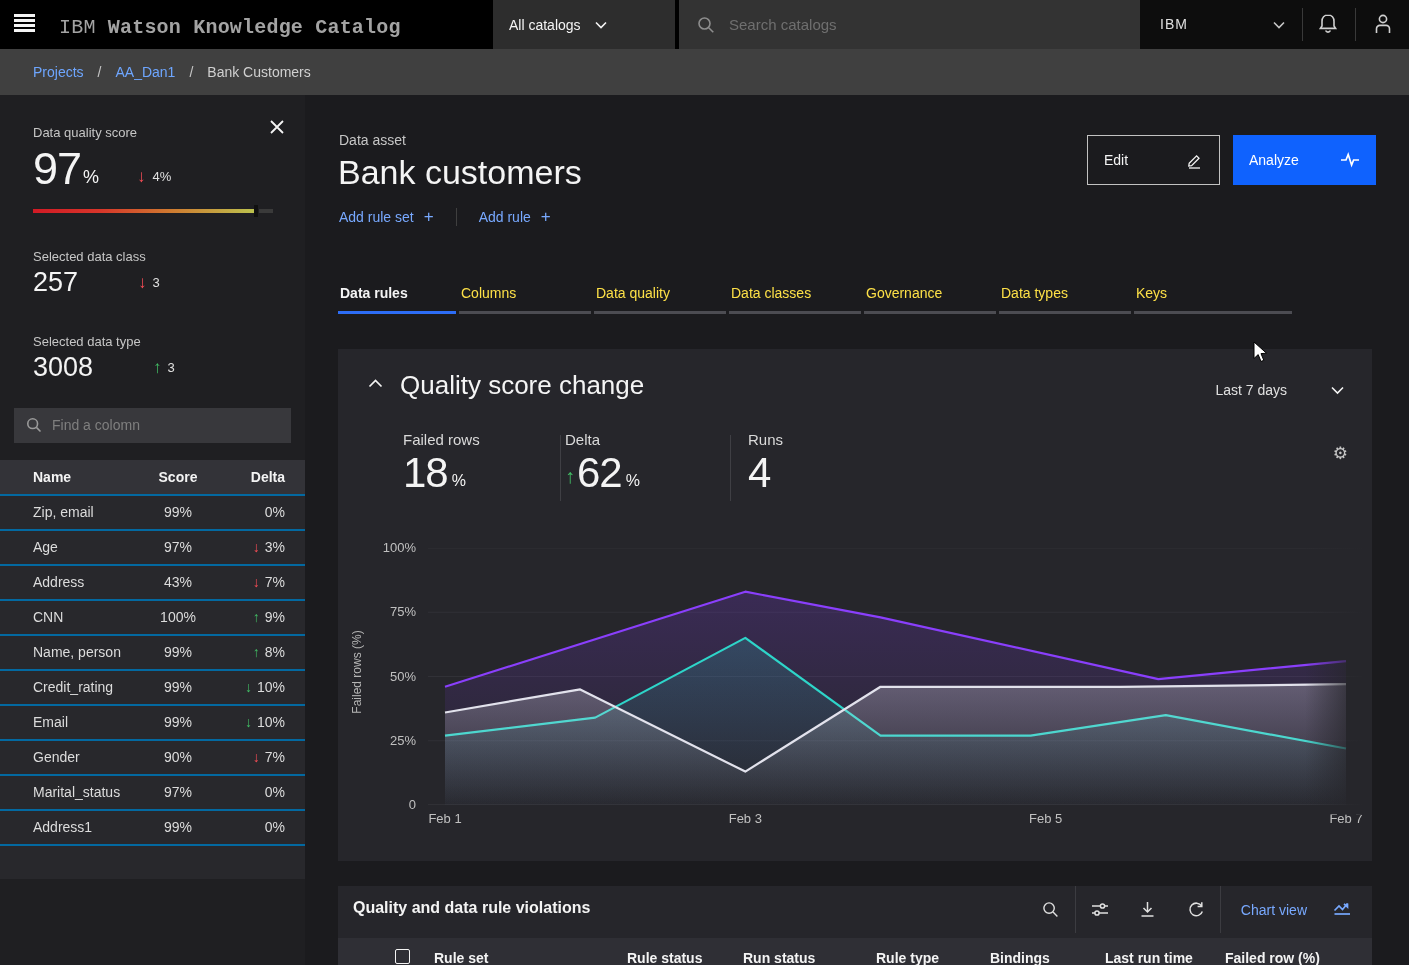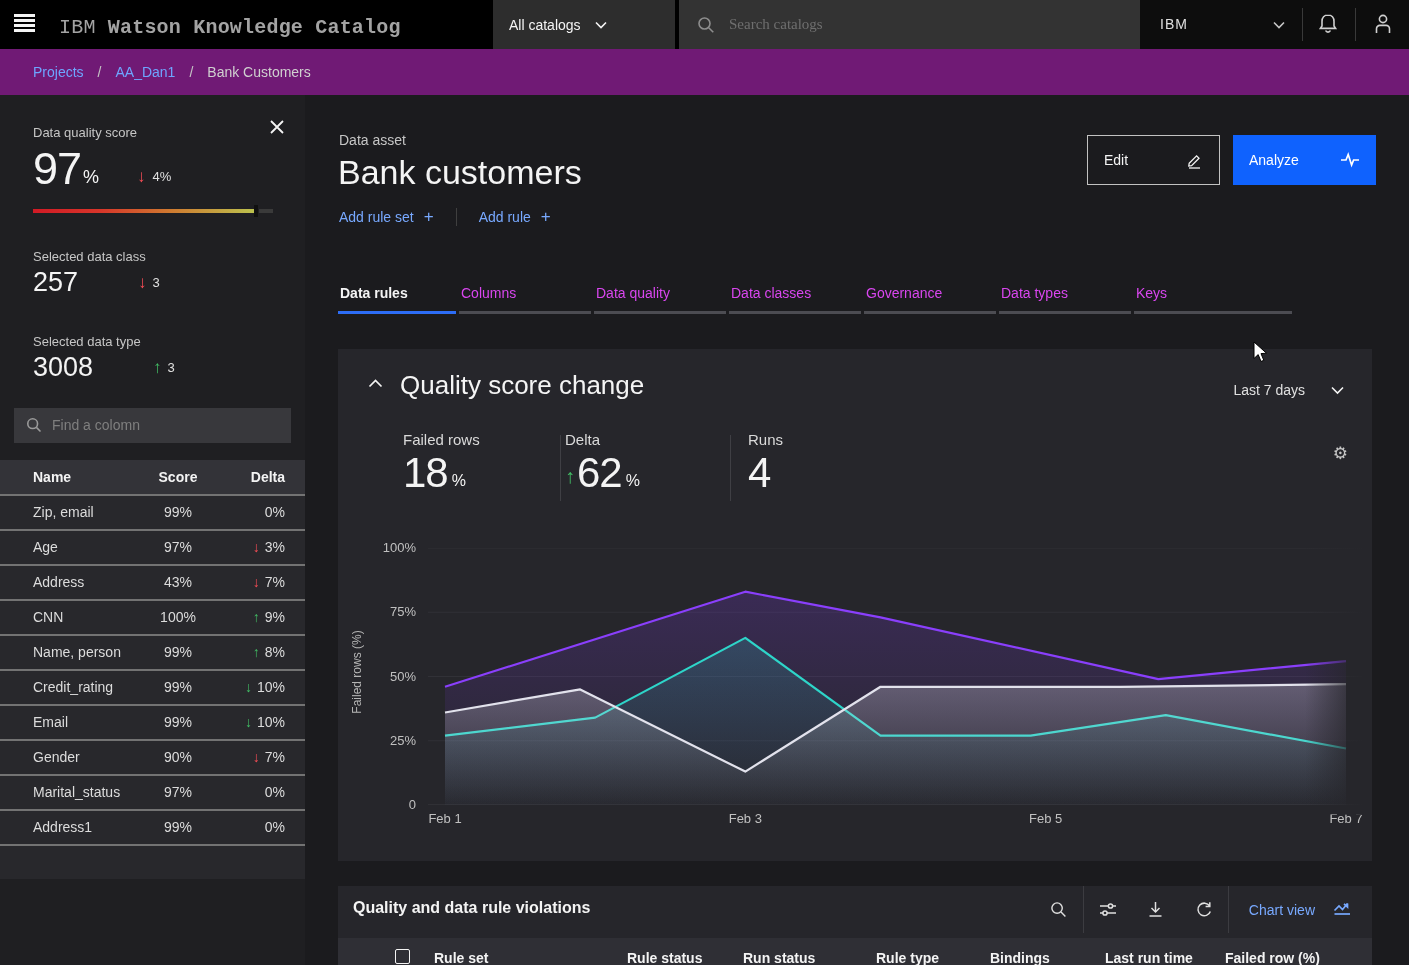--- a/index.html
+++ b/index.html
@@ -11,28 +11,28 @@
   .topnav { position:absolute; left:0; top:0; width:1409px; height:49px; background:#000; }
   .hamburger { position:absolute; left:14px; top:14px; width:21px; height:20px; cursor:pointer; }
   .hamburger span { display:block; height:2.5px; background:#f4f4f4; margin-bottom:2.6px; }
   .brand { position:absolute; left:59px; top:16px; font-size:20px; color:#a3a3a3; letter-spacing:.2px;font-family:Liberation Mono, monospace; }
   .brand b { font-weight:700; }
   .nav-catalogs { position:absolute; left:493px; top:0; width:182px; height:49px; background:#2d2d2d;
     display:flex; align-items:center; padding:0 16px; color:#f4f4f4; font-size:14px; cursor:pointer; }
   .nav-search { position:absolute; left:679px; top:0; width:461px; height:49px; background:#333333;
     display:flex; align-items:center; padding:0 18px; }
   .nav-search input { background:transparent; border:none; outline:none; color:#e5e5e5;
-    font-size:15px; margin-left:14px; width:340px; font-family:Liberation Serif, serif; }
+    font-size:15px; margin-left:14px; width:340px; font-family:Liberation Sans, sans-serif; }
   .nav-search input::placeholder { color:#6f6f6f; }
   .nav-right { position:absolute; left:1140px; top:0; width:269px; height:49px; background:#0d0d0d; }
   .nav-acct { position:absolute; left:20px; top:16px; color:#e0e0e0; font-size:14px; letter-spacing:1px; }
   .vdiv { position:absolute; top:8px; width:1px; height:33px; background:#393939; }
 
   
-  .crumbbar { position:absolute; left:0; top:49px; width:1409px; height:46px; background:#701a75;
+  .crumbbar { position:absolute; left:0; top:49px; width:1409px; height:46px; background:#404040;
     display:flex; align-items:center; padding-left:33px; font-size:14px; }
   .crumb { color:#6ea6ff; cursor:pointer; }
   .crumb.current { color:#d0d0d0; cursor:default; }
   .crumb-sep { color:#c6c6c6; margin:0 14px; }
 
   
   .sidebar { position:absolute; left:0; top:95px; width:305px; height:870px; background:#1f1f22; }
   .side-close { position:absolute; right:20px; top:24px; width:16px; height:16px; cursor:pointer; }
   .lbl { color:#c6c6c6; font-size:13px; }
   .side-score { padding:30px 0 0 33px; }
@@ -58,51 +58,51 @@
   .meta-row { display:flex; margin-bottom:11px; font-size:13px; }
   .meta-label { width:150px; color:#c6c6c6; }
   .meta-value { color:#f4f4f4; }
   .side-search { margin:24px 14px 0 14px; height:35px; background:#38383c; display:flex; align-items:center; padding:0 12px; }
   .side-search input { background:transparent; border:none; outline:none; margin-left:10px;
     color:#c6c6c6; font-size:14px; width:220px; font-family:inherit; }
   .side-search input::placeholder { color:#7f7f7f; }
   .side-table { margin-top:17px; }
   .strow { display:flex; align-items:center; height:34px; padding:0 20px 0 33px; font-size:14px; }
   .strow.head { background:#333338; color:#f4f4f4; font-weight:700; height:34px; }
-  .strow.body { background:#28282c; color:#dcdcdc; border-top:2px solid #737373; height:35px; }
+  .strow.body { background:#28282c; color:#dcdcdc; border-top:2px solid #0369a1; height:35px; }
   .st-name { flex:1; text-align:left; }
   .st-score { width:62px; text-align:center; }
   .st-delta { width:76px; text-align:right; display:flex; justify-content:flex-end; align-items:center; }
   .st-delta .arr { margin-right:5px; }
 
   
   .main { position:absolute; left:305px; top:95px; width:1104px; height:870px; background:#1b1b1e; }
   .asset-label { position:absolute; left:34px; top:37px; font-size:14px; color:#c6c6c6; }
   .asset-title { position:absolute; left:33px; top:58px; font-size:34px; font-weight:300; color:#f4f4f4; }
   .rule-links { position:absolute; left:34px; top:112px; display:flex; align-items:center; font-size:14px; }
   .blue-link { color:#78a9ff; cursor:pointer; display:flex; align-items:center; }
   .plus { color:#78a9ff; font-size:17px; margin-left:10px; font-weight:400; }
   .link-div { width:1px; height:18px; background:#3f3f3f; margin:0 22px; }
   .btn { position:absolute; top:40px; height:50px; display:flex; align-items:center;
     justify-content:space-between; padding:0 16px; font-size:14px; cursor:pointer; }
   .btn-edit { left:782px; width:133px; color:#f4f4f4; background:#1b1b1e; border:1.5px solid #c2c2c2; }
   .btn-analyze { left:928px; width:143px; color:#fff; background:#0f62fe; border:none; }
 
   .tabs { position:absolute; left:33px; top:186px; display:flex; }
-  .tab { position:relative; height:33px; font-size:14px; color:#d946ef; padding:4px 0 0 2px; cursor:pointer; margin-right:3px; }
+  .tab { position:relative; height:33px; font-size:14px; color:#fde047; padding:4px 0 0 2px; cursor:pointer; margin-right:3px; }
   .tab .tline { position:absolute; left:0; bottom:0; width:100%; height:3px; background:#4c4c52; }
   .tab.active { color:#f4f4f4; font-weight:700; }
   .tab.active .tline { background:#2d6df6; height:3.5px; }
 
   
   .card { position:absolute; left:33px; background:#26262b; }
   .chart-card { top:254px; width:1034px; height:512px; }
   .collapse-caret { position:absolute; left:30px; top:30px; cursor:pointer; }
   .chart-title { position:absolute; left:62px; top:21px; font-size:26px; font-weight:300; color:#f4f4f4; }
-  .range-select { position:absolute; right:28px; top:33px; display:flex; align-items:center; cursor:pointer; }
+  .range-select { position:absolute; right:28px; top:33px; display:flex; align-items:center; cursor:pointer;gap:18px; }
   .range-label { color:#e0e0e0; font-size:14px; margin-right:26px; }
   .gear { position:absolute; right:24px; top:96px; font-size:17px; color:#c6c6c6; cursor:pointer; line-height:1; }
 
   .stat-block { position:absolute; top:82px; }
   .stat-label { font-size:15px; color:#dadada; }
   .stat-value-row { display:flex; align-items:flex-end; margin-top:4px; }
   .stat-big { font-size:42px; font-weight:300; color:#f4f4f4; line-height:1; letter-spacing:-1px; }
   .stat-unit { font-size:16px; color:#f4f4f4; font-weight:300; margin-left:4px; padding-bottom:4px; }
   .stat-arrow { font-size:20px; padding-bottom:8px; margin-right:2px; }
   .stat-div { position:absolute; top:86px; width:1px; height:66px; background:#3f3f44; }
@@ -119,21 +119,21 @@
   .xtick { position:absolute; width:70px; text-align:center; font-size:13px; color:#c0c0c0; top:462px; }
   .yaxis-title { position:absolute; left:-36px; top:316px; font-size:12px; color:#b5b5b5;
     transform:rotate(-90deg); transform-origin:center; width:110px; text-align:center; }
 
   
   .viol-card { top:791px; width:1034px; height:200px; }
   .viol-title { position:absolute; left:15px; top:13px; font-size:16px; font-weight:700; color:#f4f4f4; }
   .viol-icons { position:absolute; right:0; top:0; height:47px; display:flex; align-items:center; }
   .icon-btn { width:48px; height:47px; display:flex; align-items:center; justify-content:center; cursor:pointer; }
   .viol-vdiv { width:1px; height:47px; background:#3c3c41; }
-  .chart-view { display:flex; align-items:center; padding:0 20px; cursor:pointer; }
+  .chart-view { display:flex; align-items:center; padding:0 20px; cursor:pointer;gap:8px; }
   .chart-view span { color:#78a9ff; font-size:14px; margin-right:18px; }
   .viol-head { position:absolute; left:0; top:52px; width:1034px; height:148px; background:#2f2f35; }
   .viol-col { position:absolute; top:12px; font-size:14px; font-weight:700; color:#f4f4f4; white-space:nowrap; }
   .checkbox { position:absolute; left:57px; top:11px; width:15px; height:15px;
     border:1.6px solid #f4f4f4; border-radius:2px; cursor:pointer; }
 
   .cursor { position:absolute; left:1253px; top:341px; z-index:50; pointer-events:none; }
   svg { display:block; }
 </style>
 </head>

